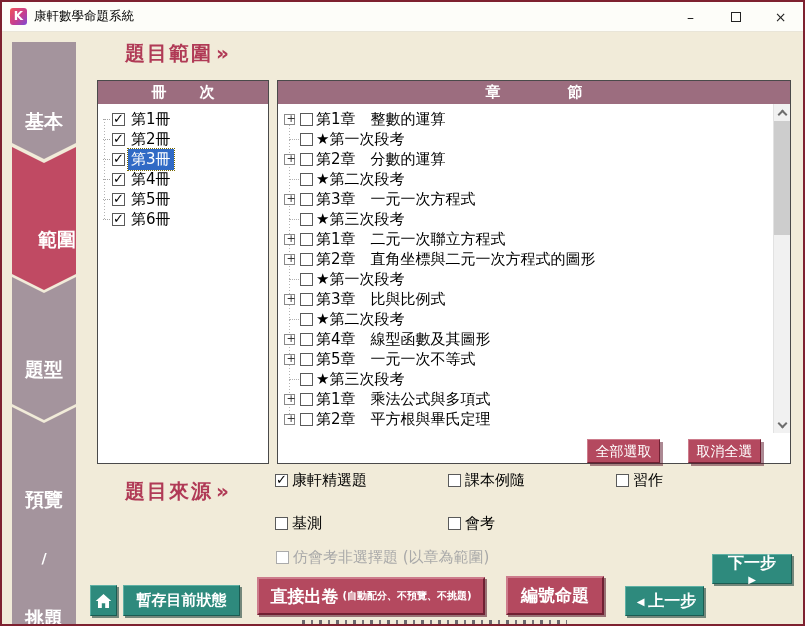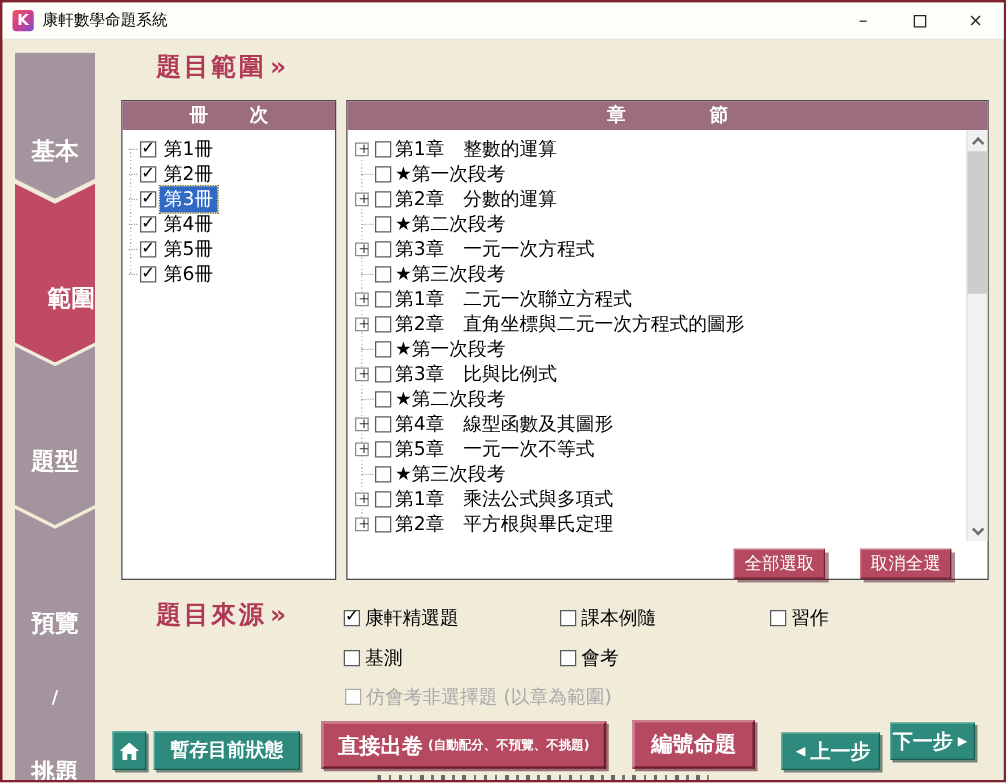--- a/index.html
+++ b/index.html
@@ -109,29 +109,29 @@
     border:1px solid; border-color:#5fb0a4 #1b5c52 #1b5c52 #5fb0a4;
     box-shadow:2px 2px 0 rgba(12,52,46,.55); }
   .red  { background:var(--accent_red);
     border:2px solid; border-color:#cd7c8c #702032 #702032 #cd7c8c;
     box-shadow:2px 2px 0 rgba(80,15,35,.55); }
   #btn-home   { left:88px;  top:583px; width:27px;  height:31px; }
   #btn-save   { left:121px; top:583px; width:117px; height:31px; font-size:15px; }
   #btn-direct { left:255px; top:575px; width:228px; height:38px; }
   #btn-number { left:504px; top:574px; width:98px;  height:39px; font-size:17px; }
   #btn-prev   { left:623px; top:584px; width:79px;  height:30px; font-size:16px; }
-  #btn-next   { left:710px; top:576px; width:68px;  height:30px; font-size:16px; }
+  #btn-next   { left:710px; top:552px; width:80px;  height:30px; font-size:16px;flex-direction:column; }
   #btn-direct .big  { font-size:17px; }
   #btn-direct .note { font-size:10px; margin-left:4px; font-weight:bold; }
   .arrow { font-size:10px; margin:0 4px; }
 
   
   #source-area {
-    position:absolute; left:273px; top:482px; width:505px;
-    display:grid; grid-template-columns:173px 168px auto; row-gap:12px;
+    position:absolute; left:273px; top:468px; width:505px;
+    display:grid; grid-template-columns:173px 168px auto; row-gap:23px;
   }
   .src-item { display:flex; align-items:center; height:20px; }
   .src-item .row-label { font-size:15px; margin-left:4px; padding:0; }
   #disabled-row { position:absolute; left:274px; top:546px; display:flex; align-items:center; color:var(--disabled_text); }
   #disabled-row .cb { border-color:#ababab; }
   #disabled-row .row-label { font-size:15px; margin-left:4px; padding:0; }
 
   
   .clipped-strip { position:absolute; left:300px; bottom:0; width:265px; height:4px; opacity:.65;
     background-image: repeating-linear-gradient(to right,#223 0 3px,transparent 3px 9px,#334 9px 11px,transparent 11px 17px); }

